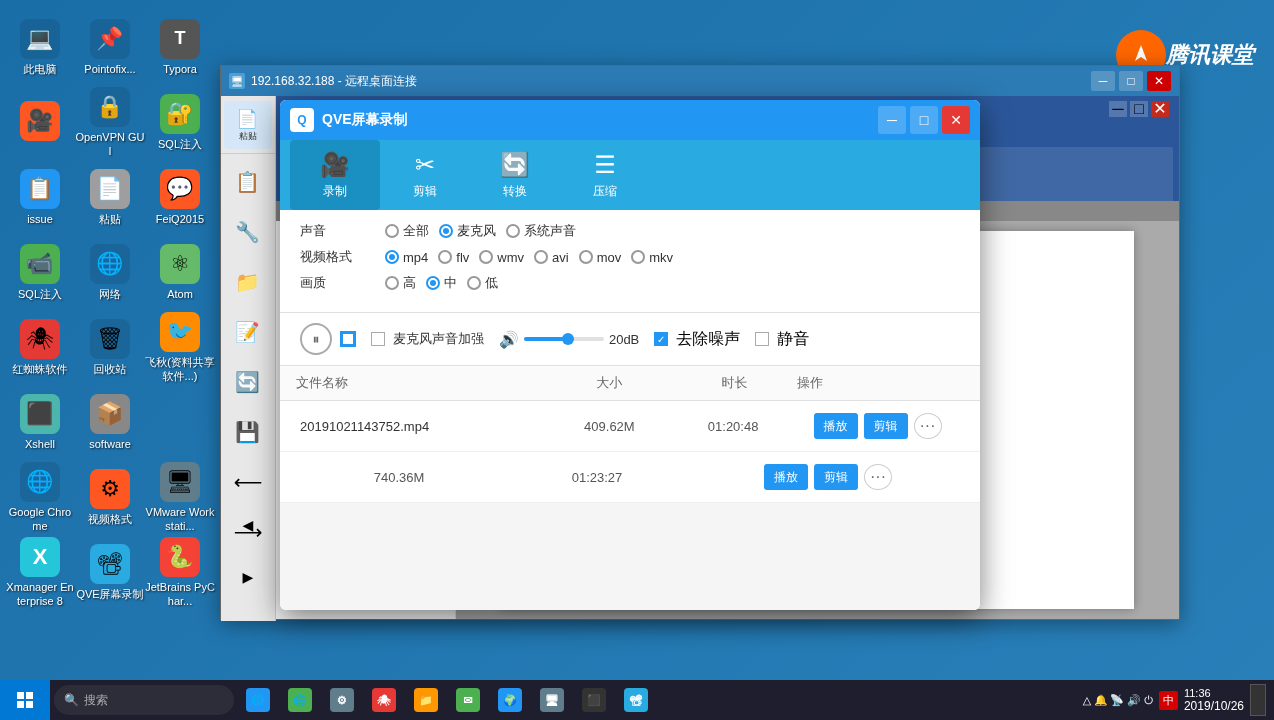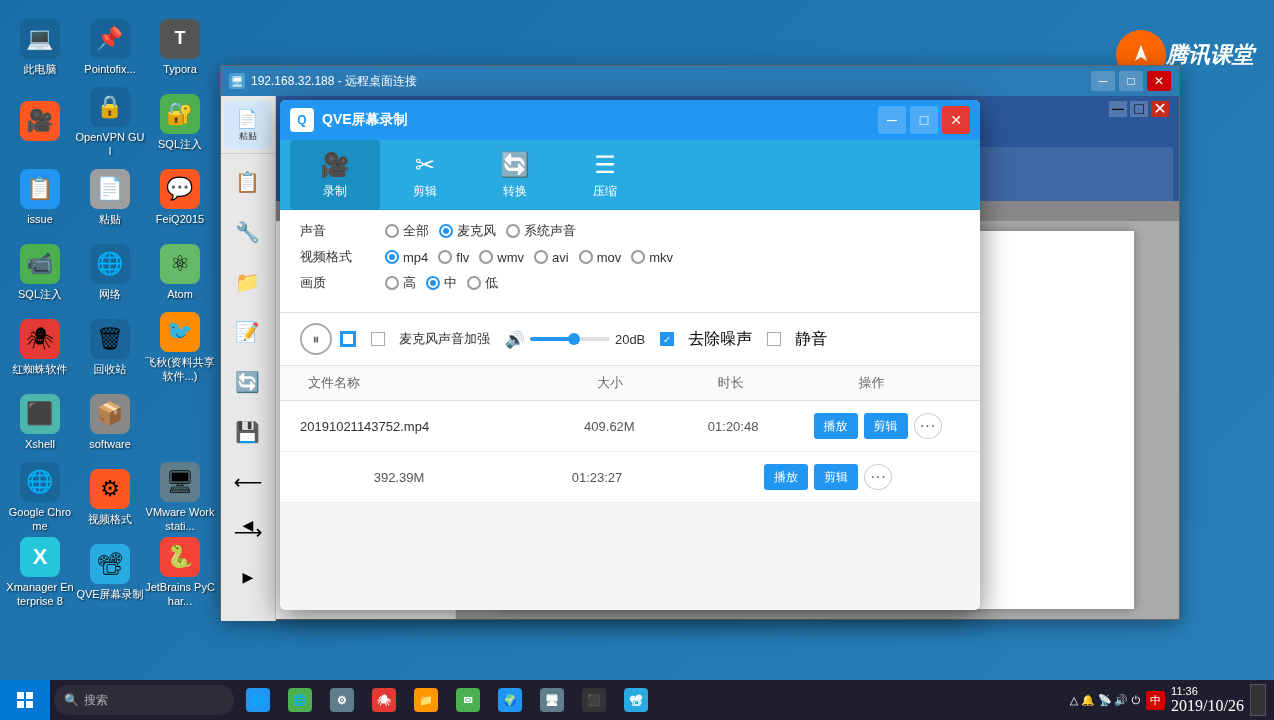--- a/index.html
+++ b/index.html
@@ -379,21 +379,21 @@
     .mic-boost-area {
       display: flex;
       align-items: center;
       gap: 8px;
       font-size: 13px;
       color: #333;
     }
     .checkbox-item {
       display: flex;
       align-items: center;
-      gap: 14px;
+      gap: 8px;
     }
     .checkbox-box {
       width: 14px;
       height: 14px;
       border: 1px solid #aaa;
       display: flex;
       align-items: center;
       justify-content: center;
       font-size: 10px;
     }
@@ -434,30 +434,30 @@
     .db-label { font-size: 13px; color: #333; }
 
     
     .file-list-area {
       flex: 1;
       overflow-y: auto;
     }
     .file-list-header {
       display: flex;
       align-items: center;
-      padding: 8px 28px;
+      padding: 8px 16px;
       background: #fafafa;
       border-bottom: 1px solid #e0e0e0;
       font-size: 13px;
       color: #666;
     }
     .file-col-name { flex: 3; }
     .file-col-size { flex: 1.5; text-align: center; }
     .file-col-duration { flex: 1.5; text-align: center; }
-    .file-col-action { flex: 2; text-align: center; }
+    .file-col-action { flex: 2; text-align: left; }
 
     .file-row {
       display: flex;
       align-items: center;
       padding: 12px 20px;
       border-bottom: 1px solid #eee;
       background: white;
       font-size: 13px;
       color: #333;
     }
@@ -916,21 +916,21 @@
           <div class="file-size">409.62M</div>
           <div class="file-duration">01:20:48</div>
           <div class="file-actions">
             <button class="action-btn">播放</button>
             <button class="action-btn edit">剪辑</button>
             <div class="more-btn">···</div>
           </div>
         </div>
 
         <div class="file-row">
-          <div class="file-size">392.39M</div>
+          <div class="file-size">740.36M</div>
           <div class="file-duration">01:23:27</div>
           <div class="file-actions">
             <button class="action-btn">播放</button>
             <button class="action-btn edit">剪辑</button>
             <div class="more-btn">···</div>
           </div>
         </div>
       </div>
     </div>
   </div>
@@ -984,19 +984,19 @@
       <div style="display:flex;align-items:center;gap:3px;color:white;font-size:11px;">
         <span>△</span>
         <span>🔔</span>
         <span>📡</span>
         <span>🔊</span>
         <span>⏻</span>
       </div>
       <div class="taskbar-lang">中</div>
       <div style="color:white;font-size:11px;">
         <div>11:36</div>
-        <div style="font-size:16px;font-family:Liberation Serif, serif;">2019/10/26</div>
+        <div style="font-size:12px;">2019/10/26</div>
       </div>
       <div style="width:16px;height:32px;background:#333;border:1px solid #555;cursor:pointer;"></div>
     </div>
   </div>
 
 </div>
 
 </body></html>

